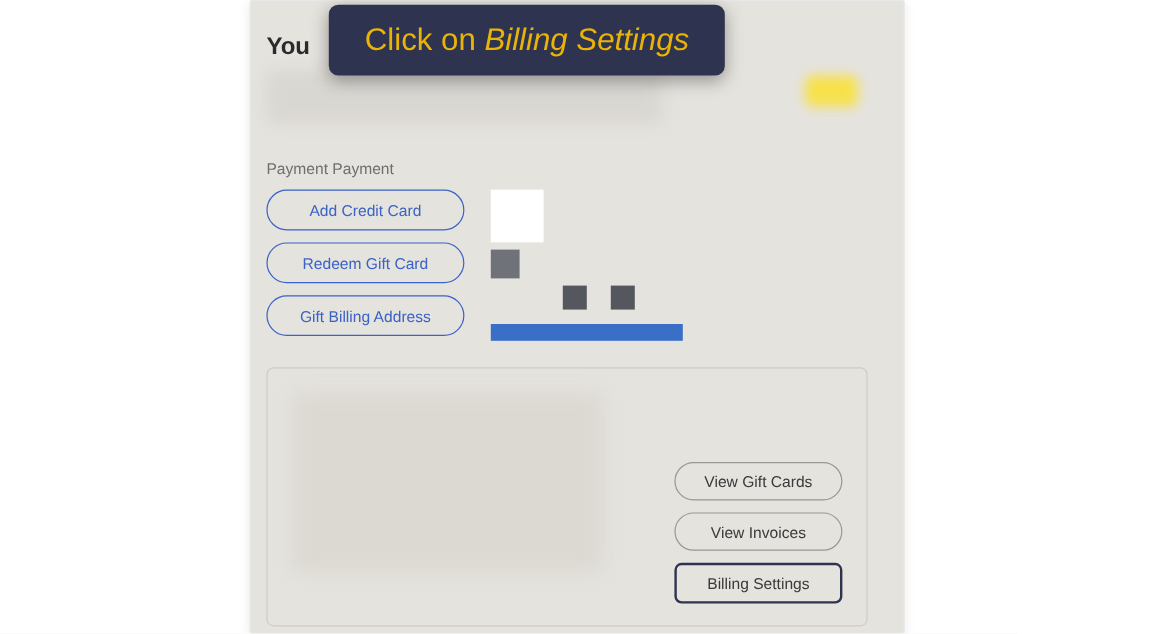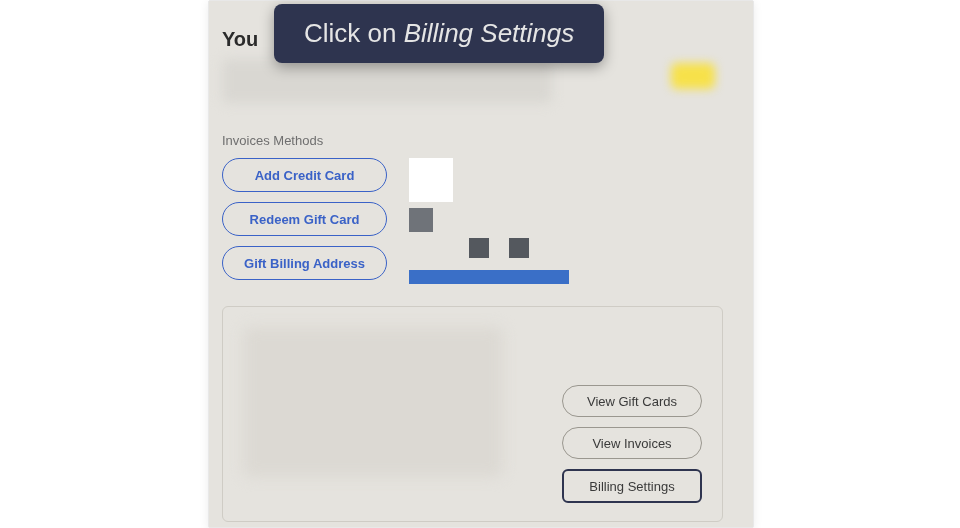--- a/index.html
+++ b/index.html
@@ -39,21 +39,21 @@
     }
     .pm-row { display: flex; align-items: flex-start; margin-top: 10px; }
     .btn-col { display: flex; flex-direction: column; gap: 10px; width: 165px; }
     .btn-outline {
       height: 34px;
       border: 1px solid #3a62c7;
       color: #3a62c7;
       background: transparent;
       border-radius: 18px;
       font-size: 13px;
-      font-weight: 700;
+      font-weight: 400;
       cursor: pointer;
     }
     .graphic-col { position: relative; margin-left: 22px; width: 200px; height: 130px; }
     .white-sq { position: absolute; left: 0; top: 0; width: 44px; height: 44px; background: #fff; }
     .gray-sq1 { position: absolute; left: 0; top: 50px; width: 24px; height: 24px; background: #6f7379; }
     .gray-sq2 { position: absolute; left: 60px; top: 80px; width: 20px; height: 20px; background: #54585e; }
     .gray-sq3 { position: absolute; left: 100px; top: 80px; width: 20px; height: 20px; background: #54585e; }
     .blue-bar { position: absolute; left: 0; top: 112px; width: 160px; height: 14px; background: #3a6fc7; }
     .lower-panel {
       margin-top: 18px;
@@ -89,21 +89,21 @@
     .btn-pill.emphasis {
       border: 2px solid #2e344f;
       border-radius: 6px;
       height: 34px;
       font-weight: 500;
     }
     .callout {
       position: absolute;
       left: 274px; top: 4px;
       background: #2e344f;
-      color: #e5e5e5;
+      color: #eab308;
       font-size: 26px;
       padding: 14px 30px;
       border-radius: 8px;
       box-shadow: 0 4px 14px rgba(0,0,0,0.35);
       white-space: nowrap;
       z-index: 10;
     }
     .callout .em { font-style: italic; }
   </style>
 </head>
@@ -112,21 +112,21 @@
 <div class="stage">
 
   <div class="card">
 
     <div class="heading-row">
       <span class="heading-prefix">You</span>
     </div>
     <div class="blur-strip"></div>
     <div class="yellow-badge"></div>
 
-    <div class="section-label">Invoices Methods</div>
+    <div class="section-label">Payment Payment</div>
 
     <div class="pm-row">
       <div class="btn-col">
         <button class="btn-outline">Add Credit Card</button>
         <button class="btn-outline">Redeem Gift Card</button>
         <button class="btn-outline">Gift Billing Address</button>
       </div>
       <div class="graphic-col">
         <div class="white-sq"></div>
         <div class="gray-sq1"></div>

